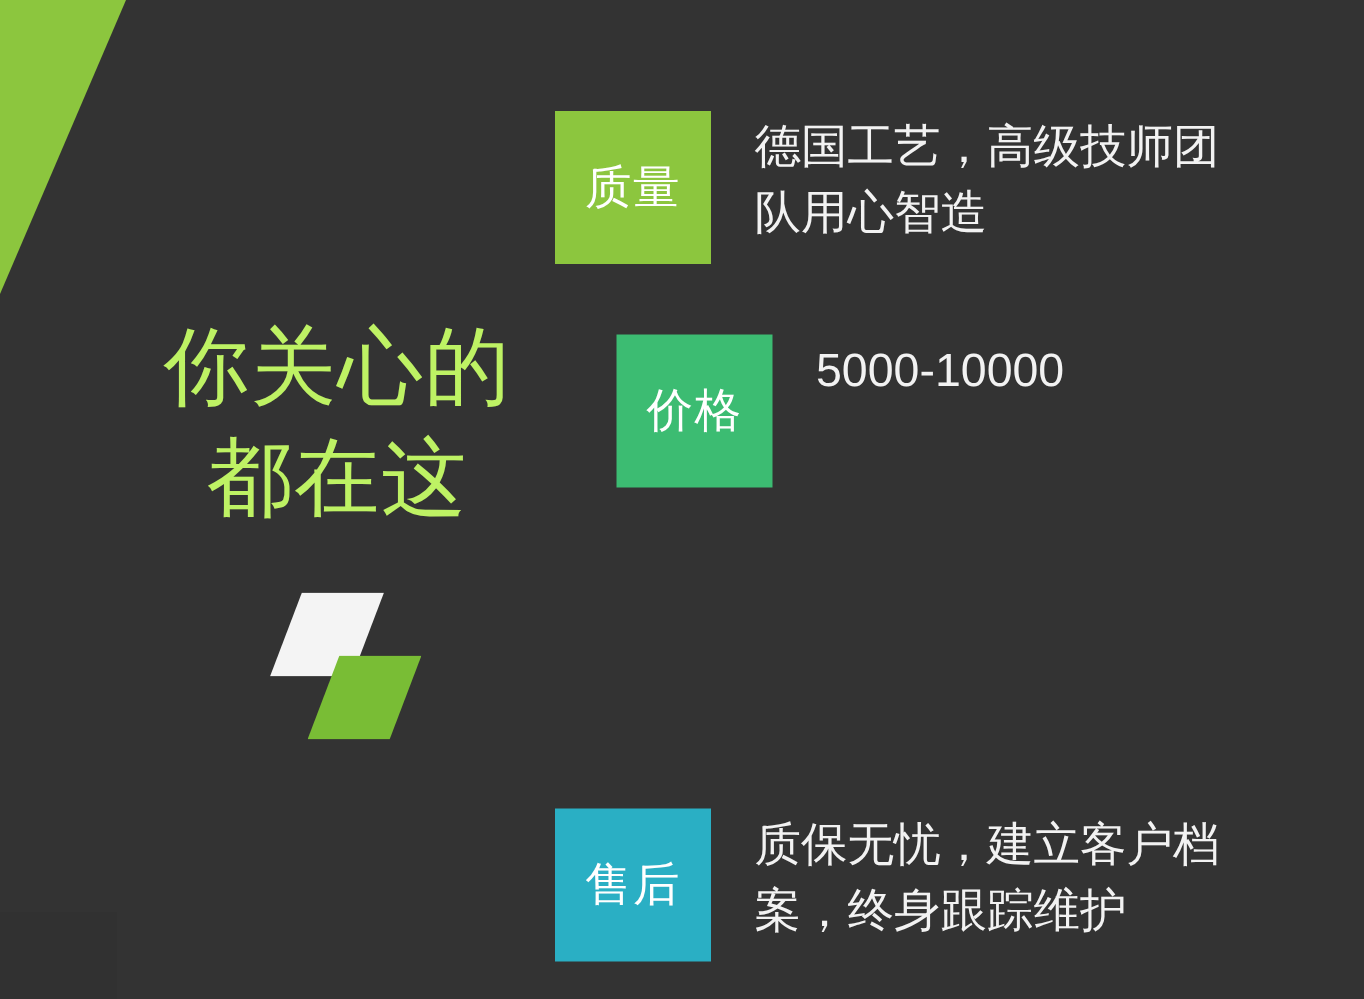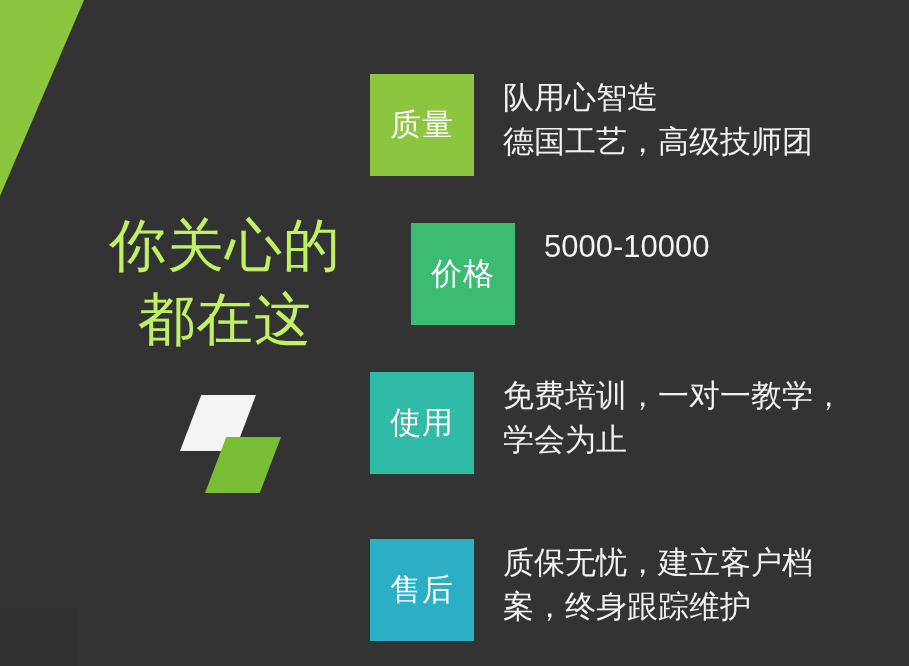--- a/index.html
+++ b/index.html
@@ -154,39 +154,32 @@
   <div id="logo-mark">
     <span class="logo-slab logo-slab-light" style="background: rgb(244, 244, 244);"></span>
     <span class="logo-slab logo-slab-accent" style="background: rgb(121, 189, 53);"></span>
   </div>
 
   <div id="feature-list">
 
     <div class="feature-row" style="top:74px;">
       <div class="feature-badge" style="background: rgb(140, 198, 62);">质量</div>
       <div class="feature-text">
+        <span class="ft-line">德国工艺，高级技师团</span>
         <span class="ft-line">队用心智造</span>
-        <span class="ft-line">德国工艺，高级技师团</span>
       </div>
     </div>
 
     <div class="feature-row" style="top:223px;padding-left:41px;">
       <div class="feature-badge" style="background: rgb(60, 188, 114);">价格</div>
       <div class="feature-text">
         <span class="ft-line">5000-10000</span>
       </div>
     </div>
 
-    <div class="feature-row" style="top:372px;">
-      <div class="feature-badge" style="background: rgb(47, 187, 165);">使用</div>
-      <div class="feature-text">
-        <span class="ft-line">免费培训，一对一教学，</span>
-        <span class="ft-line">学会为止</span>
-      </div>
-    </div>
 
     <div class="feature-row" style="top:539px;">
       <div class="feature-badge" style="background: rgb(42, 175, 196);">售后</div>
       <div class="feature-text">
         <span class="ft-line">质保无忧，建立客户档</span>
         <span class="ft-line">案，终身跟踪维护</span>
       </div>
     </div>
 
   </div>

